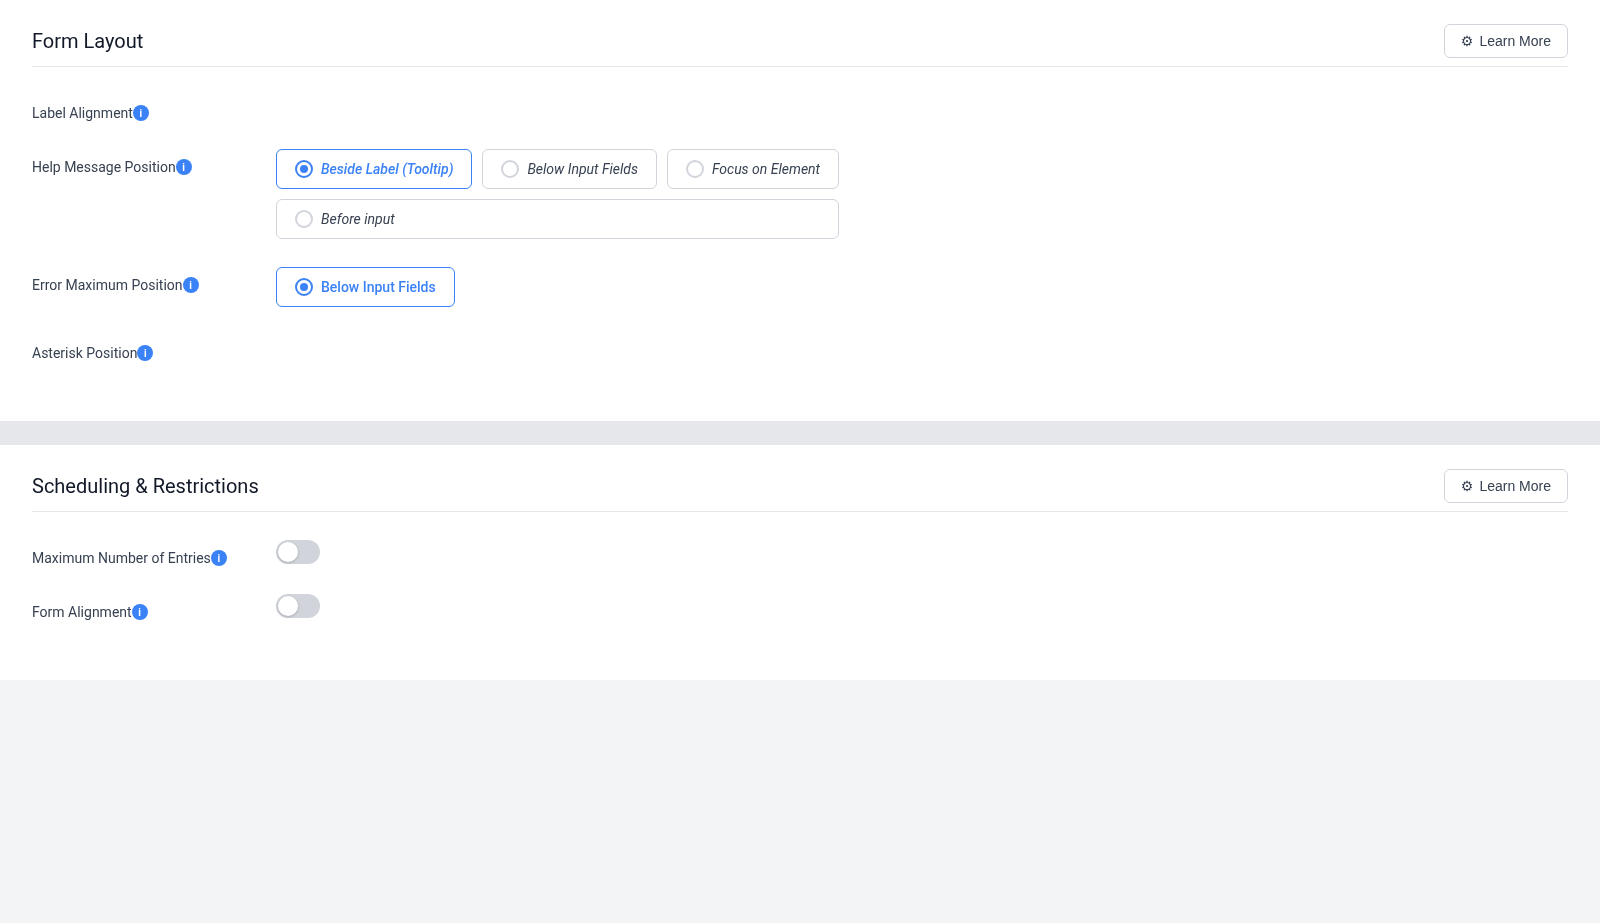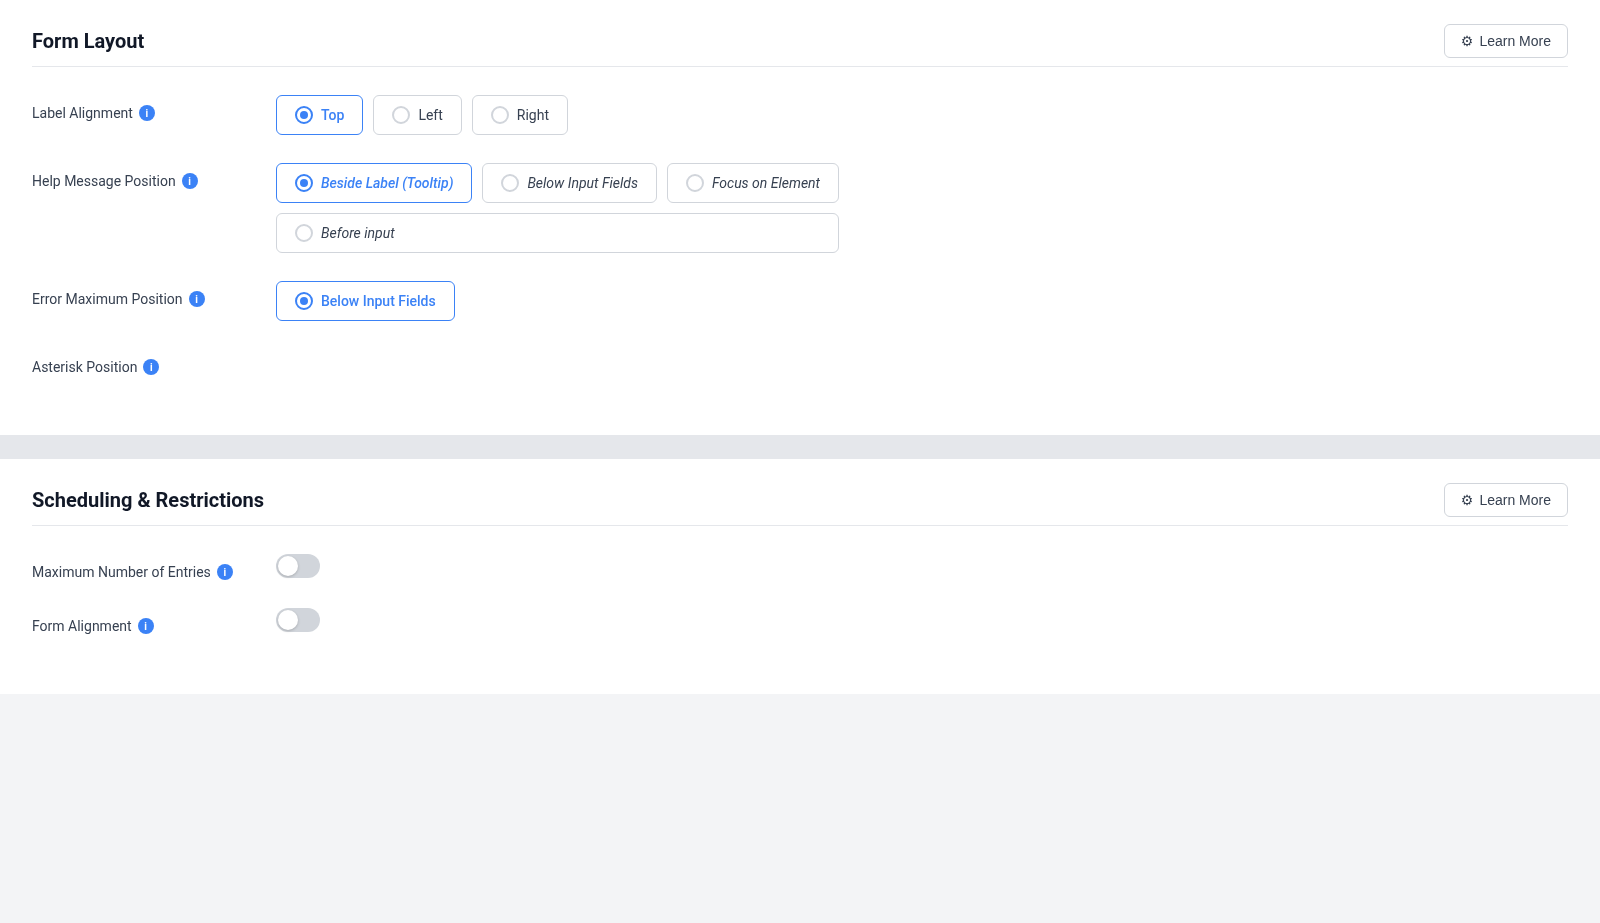--- a/index.html
+++ b/index.html
@@ -22,21 +22,21 @@
 
     .section-header {
       display: flex;
       align-items: center;
       justify-content: space-between;
       margin-bottom: 8px;
     }
 
     .section-title {
       font-size: 20px;
-      font-weight: 700;
+      font-weight: 400;
       color: #111827;
     }
 
     .learn-more-btn {
       display: flex;
       align-items: center;
       gap: 6px;
       padding: 8px 16px;
       border: 1px solid #d1d5db;
       border-radius: 6px;
@@ -56,21 +56,20 @@
     .form-row {
       display: flex;
       align-items: flex-start;
       margin-bottom: 28px;
       gap: 24px;
     }
 
     .form-row-label {
       display: flex;
       align-items: center;
-      gap: 6px;
       min-width: 220px;
       padding-top: 10px;
       font-size: 14px;
       color: #374151;
       white-space: nowrap;
     }
 
     .info-icon {
       display: inline-flex;
       align-items: center;
@@ -203,34 +202,20 @@
       <span>Learn More</span>
     </button>
   </div>
 
   <div class="divider"></div>
 
   <div class="form-row">
     <div class="form-row-label">
       <span>Label Alignment</span>
       <span class="info-icon">i</span>
-    </div>
-    <div class="radio-options">
-      <div class="radio-option selected">
-        <div class="radio-dot selected"></div>
-        <span class="radio-label">Top</span>
-      </div>
-      <div class="radio-option">
-        <div class="radio-dot"></div>
-        <span class="radio-label">Left</span>
-      </div>
-      <div class="radio-option">
-        <div class="radio-dot"></div>
-        <span class="radio-label">Right</span>
-      </div>
     </div>
   </div>
 
   <div class="form-row">
     <div class="form-row-label">
       <span>Help Message Position</span>
       <span class="info-icon">i</span>
     </div>
     <div class="help-row-options">
       <div class="help-row-top">

